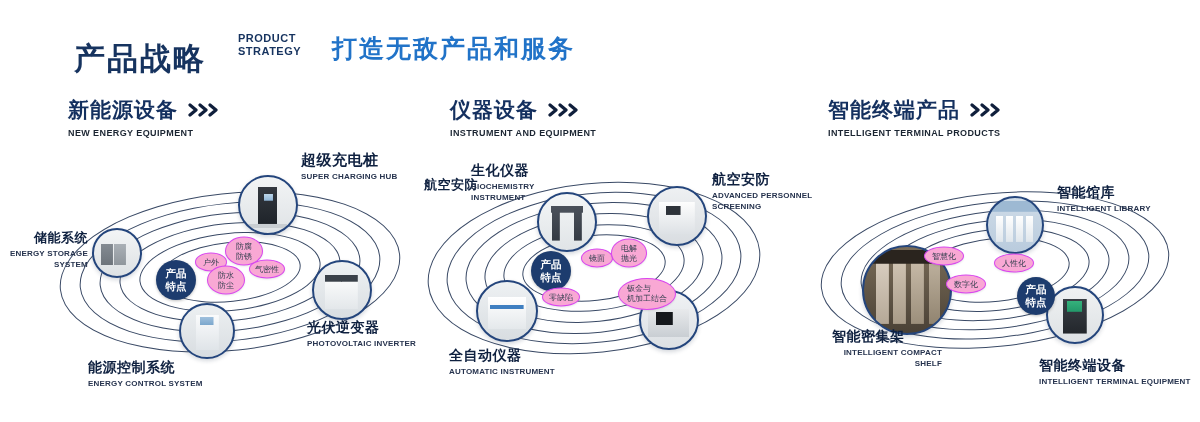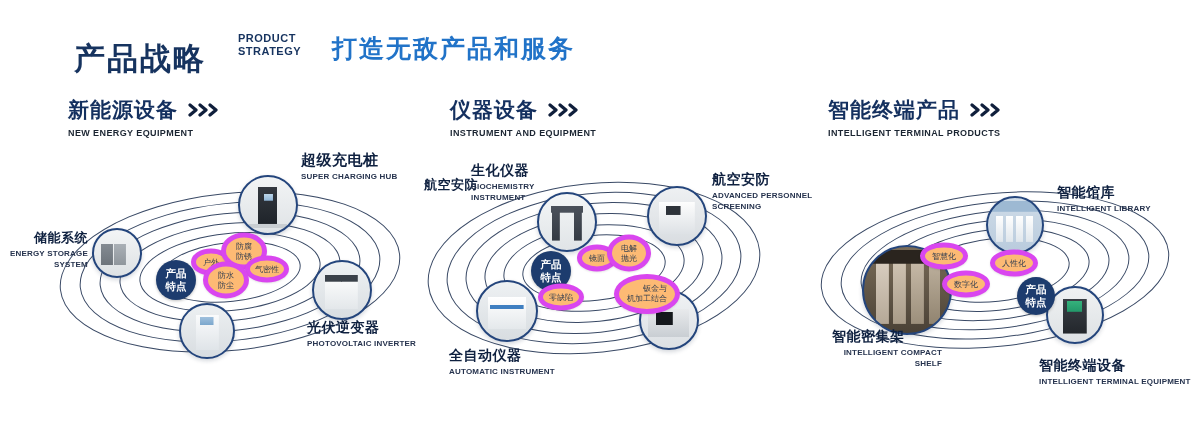--- a/index.html
+++ b/index.html
@@ -74,21 +74,21 @@
     linear-gradient(#c6b9a7,#9c8f7b) 64% 62% / 15% 72% no-repeat,
     linear-gradient(#bdb09d,#918470) 87% 62% / 13% 72% no-repeat,
     linear-gradient(#7a6c58,#4a4136);}
   .p-terminal{background:
     linear-gradient(#35b27c,#23996a) 50% 30% / 28% 20% no-repeat,
     linear-gradient(#3a3f45,#23272c) 50% 58% / 44% 64% no-repeat,
     linear-gradient(#f0f2f3,#dde1e4);}
 
   
   .center-dot{position:absolute;transform:translate(-50%,-50%);border-radius:50%;background:#1d3c6e;color:#fff;font-weight:bold;font-size:10.5px;line-height:1.2;display:flex;align-items:center;justify-content:center;text-align:center;white-space:pre-line;box-shadow:0 1px 3px rgba(0,0,0,.25);}
-  .bubble{position:absolute;transform:translate(-50%,-50%);border-radius:50%;background:#fdba74;border:5px solid #d946ef;font-size:8px;color:#374151;line-height:1.25;display:flex;align-items:center;justify-content:center;text-align:right;white-space:pre-line;box-shadow:0 1px 2px rgba(0,0,0,.1);}
+  .bubble{position:absolute;transform:translate(-50%,-50%);border-radius:50%;background:#f9a8d4;border:1px solid #d946ef;font-size:8px;color:#374151;line-height:1.25;display:flex;align-items:center;justify-content:center;text-align:left;white-space:pre-line;box-shadow:0 1px 2px rgba(0,0,0,.1);}
 
   
   .nlabel{position:absolute;}
   .nlabel .cn{font-size:14px;font-weight:bold;color:#0f2140;letter-spacing:0.5px;}
   .nlabel .en{font-size:8px;font-weight:bold;color:#26334e;letter-spacing:0.2px;margin-top:2px;white-space:pre-line;line-height:1.35;}
   .nlabel.right{text-align:right;}
   .side-label{position:absolute;font-size:13px;font-weight:bold;color:#0f2140;letter-spacing:0.5px;}
 </style>
 </head>
 <body>
@@ -169,20 +169,24 @@
 SYSTEM</div>
     </div>
     <div class="nlabel" style="left:301px;top:151px">
       <div class="cn" style="font-size:15px">超级充电桩</div>
       <div class="en">SUPER CHARGING HUB</div>
     </div>
     <div class="nlabel" style="left:307px;top:319px">
       <div class="cn">光伏逆变器</div>
       <div class="en">PHOTOVOLTAIC INVERTER</div>
     </div>
+    <div class="nlabel" style="left:88px;top:359px">
+      <div class="cn">能源控制系统</div>
+      <div class="en">ENERGY CONTROL SYSTEM</div>
+    </div>
   </div>
 
   <div class="cluster">
     <div class="orbits" style="left:594px;top:268px">
       <i style="width:332px;height:168px"></i>
       <i style="width:294px;height:148px"></i>
       <i style="width:256px;height:128px"></i>
       <i style="width:218px;height:106px"></i>
       <i style="width:180px;height:84px"></i>
       <i style="width:142px;height:64px"></i>

